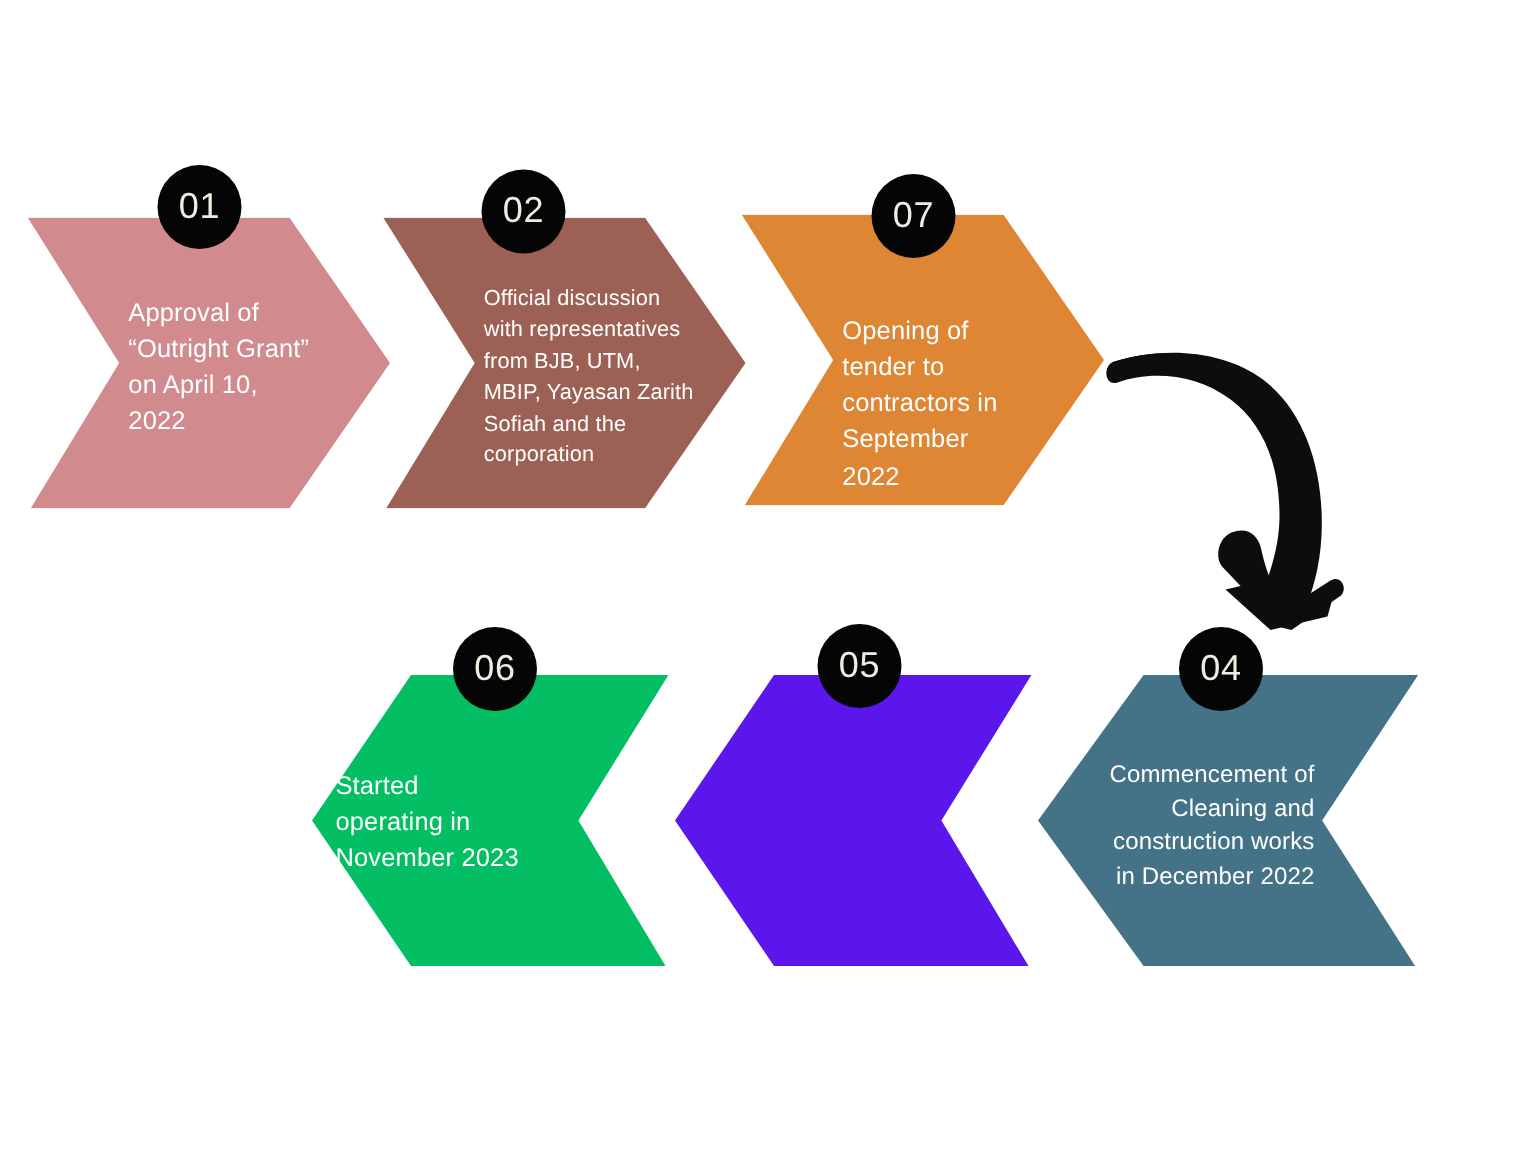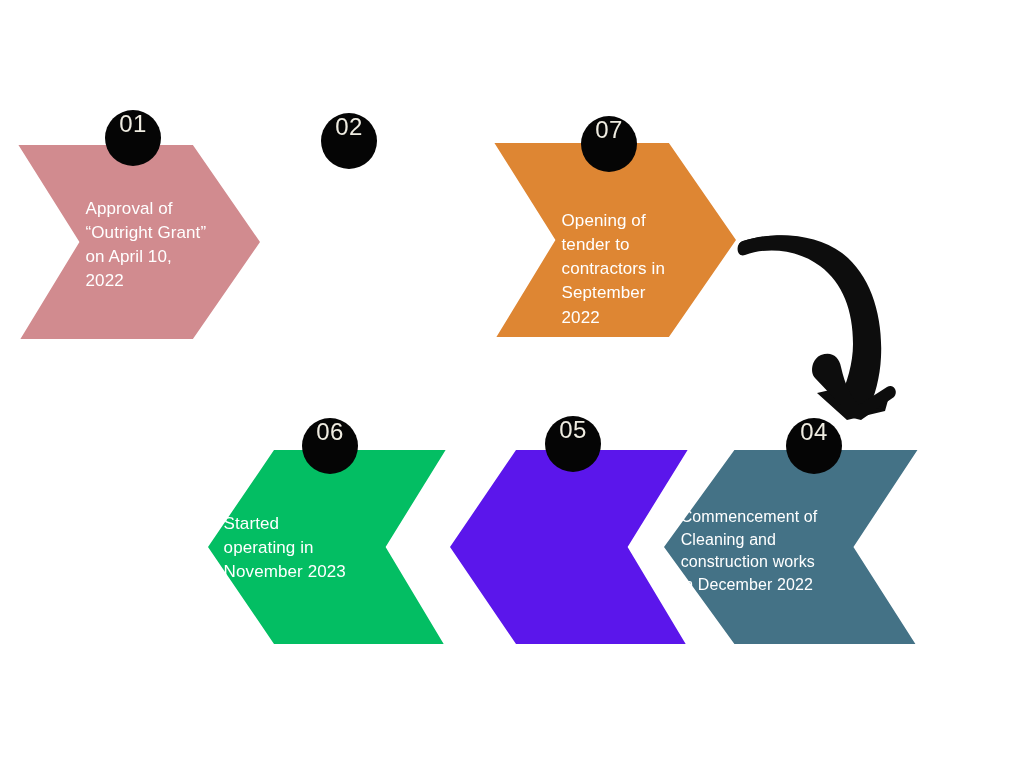--- a/index.html
+++ b/index.html
@@ -89,21 +89,21 @@
 
   
   .badge {
     position: absolute;
     width: 56px;
     height: 56px;
     border-radius: 50%;
     background: #050505;
     color: #efece1;
     display: flex;
-    align-items: flex-start;
+    align-items: center;
     justify-content: center;
     font-size: 24px;
     letter-spacing: 0.5px;
     font-family: "Liberation Sans", sans-serif;
   }
 
   
   #arrow-wrap {
     position: absolute;
     left: 735px;
@@ -121,20 +121,29 @@
     <div class="step-shape" style="background: rgb(209, 139, 143);"></div>
     <div class="step-text">Approval of
 “Outright Grant”
 on April 10,
 2022</div>
   </div>
   <div class="badge" style="left: 105px; top: 110px; background: rgb(5, 5, 5); color: rgb(239, 236, 225);">
     <span>01</span>
   </div>
 
+  <div class="step dir-right s2" style="left:253px; top:145px; width:244px; height:194px;">
+    <div class="step-shape" style="background: rgb(156, 97, 84);"></div>
+    <div class="step-text">Official discussion
+with representatives
+from BJB, UTM,
+MBIP, Yayasan Zarith
+Sofiah and the
+corporation</div>
+  </div>
   <div class="badge" style="left: 321px; top: 113px; background: rgb(5, 5, 5); color: rgb(239, 236, 225);">
     <span>02</span>
   </div>
 
   <div class="step dir-right s3" style="left:492px; top:143px; width:244px; height:194px;">
     <div class="step-shape" style="background: rgb(222, 134, 51);"></div>
     <div class="step-text">Opening of
 tender to
 contractors in
 September
@@ -174,21 +183,21 @@
                C110,170 116,182 124,190
                L152,172
                C158,168 164,176 159,182
                L126,205
                L118,203
                L80,163
                C74,156 78,143 86,140 Z" fill="#0D0D0D"></path>
     </svg>
   </div>
 
-  <div class="step dir-left s4" style="left:664px; top:450px; width:256px; height:194px;">
+  <div class="step dir-left s4" style="left:692px; top:450px; width:256px; height:194px;text-align:right;">
     <div class="step-shape" style="background: rgb(68, 114, 134);"></div>
     <div class="step-text">Commencement of
 Cleaning and
 construction works
 in December 2022</div>
   </div>
   <div class="badge" style="left: 786px; top: 418px; background: rgb(5, 5, 5); color: rgb(239, 236, 225);">
     <span>04</span>
   </div>
 

